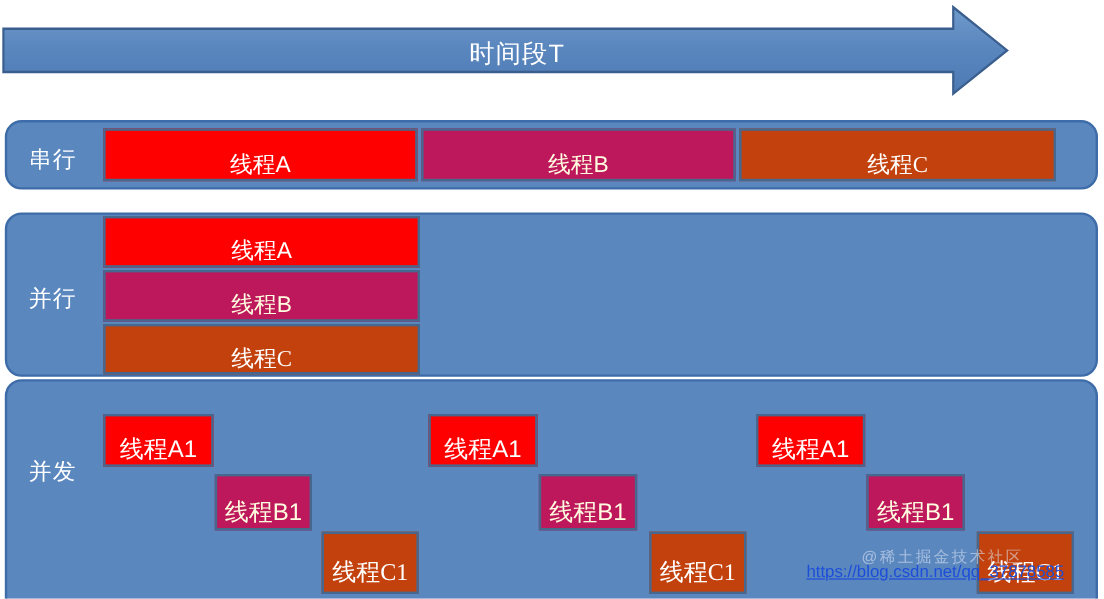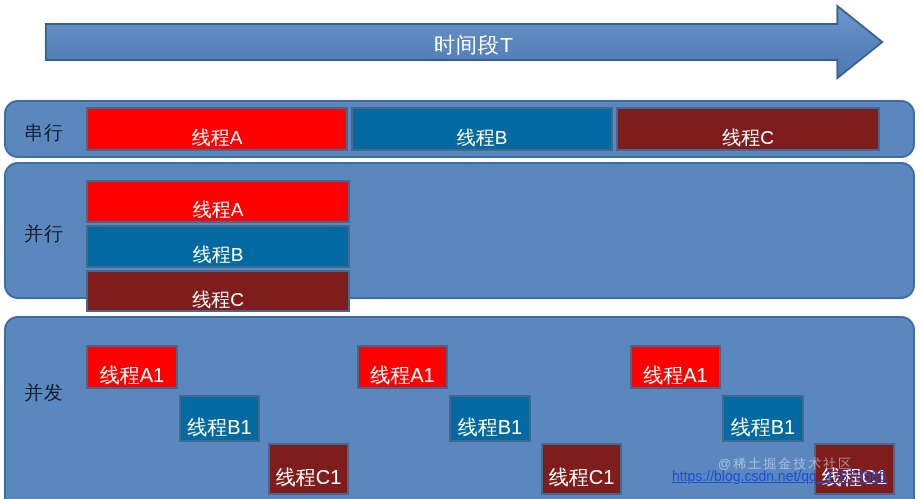--- a/index.html
+++ b/index.html
@@ -16,21 +16,20 @@
     overflow: hidden;
   }
 
   
   .arrow-wrap {
     position: absolute;
     left: 1px;
     top: 4px;
     width: 841px;
     height: 76px;
-    margin-left: 43px;
   }
   .arrow-svg { display: block; width: 100%; height: 100%; }
   .arrow-label {
     position: absolute;
     left: 0;
     top: 27px;
     width: 860px;
     text-align: center;
     font-size: 21px;
     color: #ffffff;
@@ -41,40 +40,40 @@
   
   .panel {
     position: absolute;
     background: #5b87bf;
     border: 2px solid #3d6ca8;
     border-radius: 14px;
     box-sizing: border-box;
   }
   .panel-label {
     position: absolute;
-    color: #0f172a;
+    color: #ffffff;
     font-size: 19px;
     letter-spacing: 1px;
     white-space: nowrap;
   }
 
   
   .block {
     position: absolute;
     box-sizing: border-box;
     border: 2px solid #46688f;
     display: flex;
     align-items: center;
     justify-content: center;
     white-space: nowrap;
   }
   .block span { line-height: 1; margin-top: 16px; }
   .blk-red    { background: #fe0000; }
-  .blk-yellow { background: #0369a1; }
-  .blk-green  { background: #7f1d1d; }
+  .blk-yellow { background: #be185d; }
+  .blk-green  { background: #c2410c; font-family: Liberation Serif, serif; }
   .txt-onred   { color: #ffffff; }
   .txt-onyel   { color: #fffde0; }
   .txt-ongrn   { color: #ffffff; }
 
   .fs-big   { font-size: 19px; }
   .fs-mid   { font-size: 20px; }
   .fs-small { font-size: 20px; }
 
   
   .wm-url {
@@ -125,21 +124,21 @@
   <div class="block blk-red" style="left:86px; top:107px; width:262px; height:44px;">
     <span class="fs-big txt-onred">线程A</span>
   </div>
   <div class="block blk-yellow" style="left:351px; top:107px; width:262px; height:44px;">
     <span class="fs-big txt-onyel">线程B</span>
   </div>
   <div class="block blk-green" style="left:616px; top:107px; width:264px; height:44px;">
     <span class="fs-big txt-ongrn">线程C</span>
   </div>
 
-  <div class="panel" style="left:4px; top:162px; width:911px; height:137px;text-align:right;">
+  <div class="panel" style="left:4px; top:177px; width:911px; height:137px;text-align:right;">
     <div class="panel-label" style="left:18px; top:57px;">并行</div>
   </div>
   <div class="block blk-red" style="left:86px; top:180px; width:264px; height:43px;">
     <span class="fs-big txt-onred">线程A</span>
   </div>
   <div class="block blk-yellow" style="left:86px; top:225px; width:264px; height:43px;">
     <span class="fs-big txt-onyel">线程B</span>
   </div>
   <div class="block blk-green" style="left:86px; top:270px; width:264px; height:42px;">
     <span class="fs-big txt-ongrn">线程C</span>

